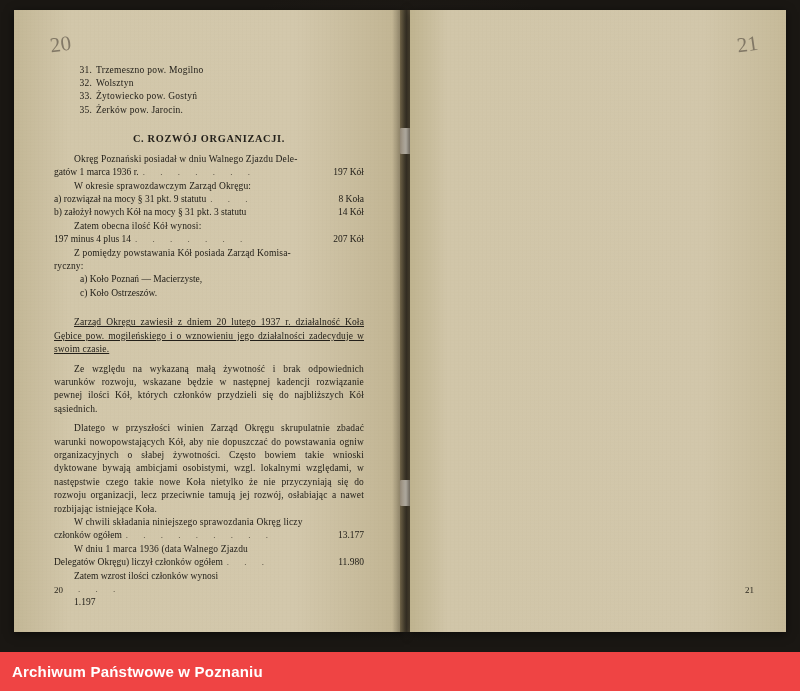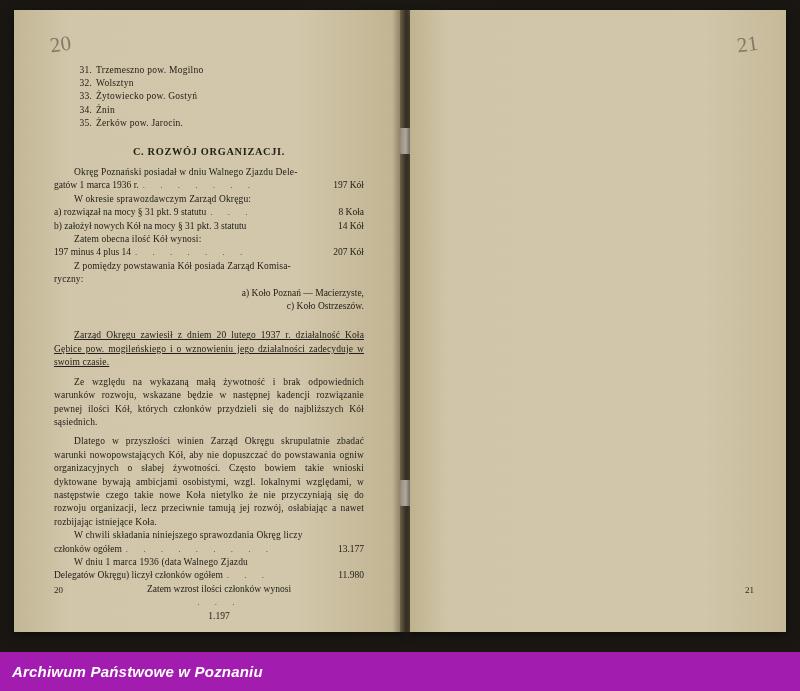--- a/index.html
+++ b/index.html
@@ -48,37 +48,37 @@
   .lp{position:absolute;left:40px;top:38px;width:310px;color:#23201a;}
   .lp .num-list{margin:16px;padding:0;list-style:none;}
   .lp .num-list li{font-size:9.5px;line-height:13.2px;letter-spacing:.25px;padding-left:26px;position:relative;}
   .lp .num-list li .n{position:absolute;left:0;width:22px;text-align:right;}
 
   .sect-h{font-size:10.3px;font-weight:bold;text-align:center;margin:15px 0 9px 0;letter-spacing:.7px;}
 
   .para{font-size:9.5px;line-height:13.4px;text-align:justify;letter-spacing:.15px;margin:0 0 0 0;}
   .para.ind{text-indent:20px;}
 
-  .dotline{display:flex;align-items:center;font-size:9.5px;line-height:13.4px;}
+  .dotline{display:flex;align-items:flex-start;font-size:9.5px;line-height:13.4px;}
   .dotline .txt{white-space:nowrap;}
   .dotline .dots{flex:1;margin:0 4px;overflow:hidden;white-space:nowrap;
      letter-spacing:6.5px;color:#3a342a;font-size:9px;}
   .dotline .val{white-space:nowrap;}
 
-  .sub-item{font-size:9.5px;line-height:13.4px;padding-left:26px;text-align:right;}
+  .sub-item{font-size:9.5px;line-height:13.4px;padding-left:26px;}
 
   .folio{position:absolute;left:40px;top:575px;font-size:9px;color:#2a261e;}
   .folio.r{left:auto;right:32px;}
 
   
   .pencil{position:absolute;font-family:"Liberation Serif",serif;color:#6d6455;
      font-size:21px;opacity:.78;transform:rotate(-8deg);}
 
   
-  .bar{position:absolute;left:0;bottom:0;width:800px;height:39px;background:#a21caf;font-style:italic;}
+  .bar{position:absolute;left:0;bottom:0;width:800px;height:39px;background:#ef4444;}
   .bar span{position:absolute;left:12px;top:11px;color:#fff;
      font-family:"Liberation Sans",sans-serif;font-size:15px;font-weight:bold;letter-spacing:.2px;}
 </style>
 </head>
 <body>
 
 <div id="viewer">
 
   <div class="backdrop">
     <div class="vign"></div>
@@ -90,21 +90,20 @@
       <div class="grain"></div>
 
       <div class="pencil" style="left:36px;top:22px;">20</div>
 
       <div class="lp">
 
         <ul class="num-list">
           <li><span class="n">31.</span><span>Trzemeszno pow. Mogilno</span></li>
           <li><span class="n">32.</span><span>Wolsztyn</span></li>
           <li><span class="n">33.</span><span>Żytowiecko pow. Gostyń</span></li>
-          <li><span class="n">34.</span><span>Żnin</span></li>
           <li><span class="n">35.</span><span>Żerków pow. Jarocin.</span></li>
         </ul>
 
         <div class="sect-h">C.  ROZWÓJ ORGANIZACJI.</div>
 
         <div class="para ind">Okręg Poznański posiadał w dniu Walnego Zjazdu Dele-</div>
         <div class="dotline">
           <span class="txt">gatów 1 marca 1936 r.</span>
           <span class="dots">. . . . . . .</span>
           <span class="val">197 Kół</span>

